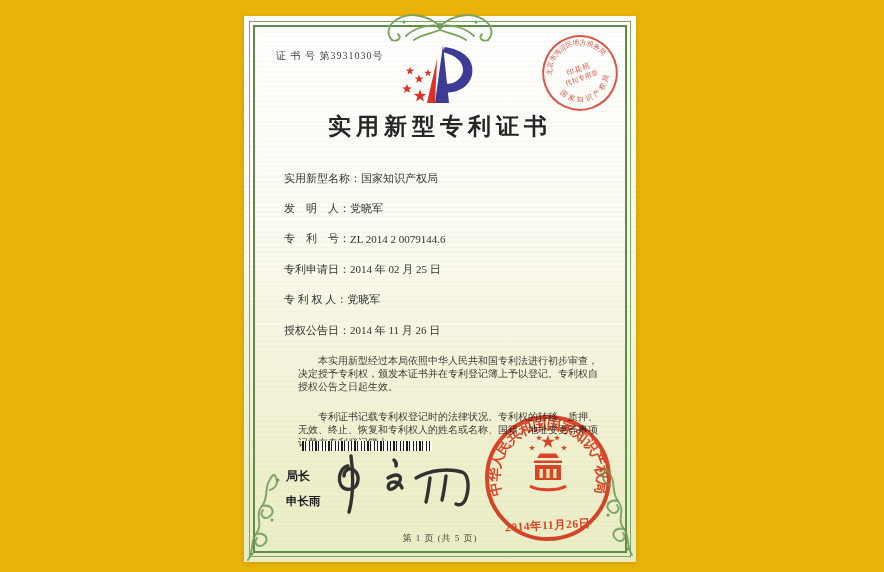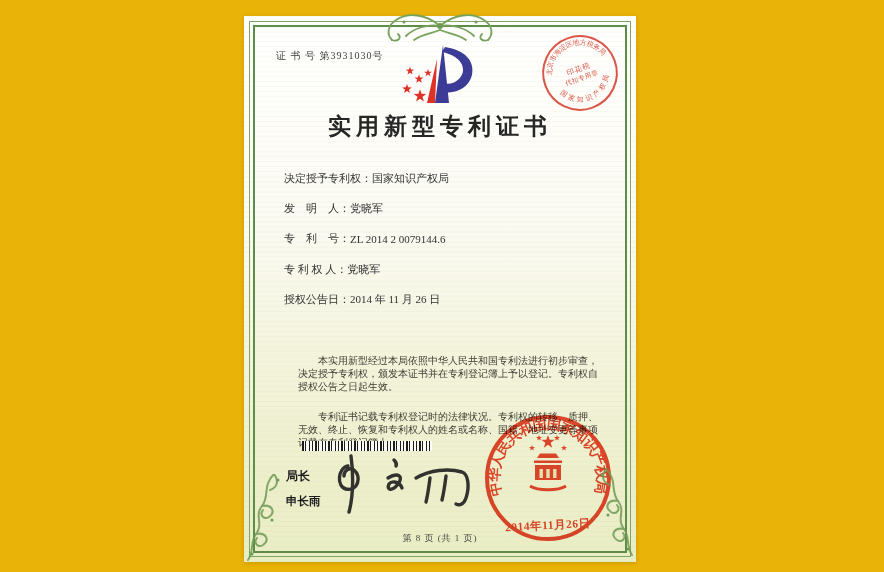--- a/index.html
+++ b/index.html
@@ -118,30 +118,34 @@
         <textPath href="#taxBot" textLength="70">国家知识产权局</textPath>
       </text>
       <text class="seal-text" x="50" y="48" text-anchor="middle" font-size="8" letter-spacing="1" fill="#d84030">印花税</text>
       <text class="seal-text" x="50" y="58" text-anchor="middle" font-size="7" letter-spacing="0.5" fill="#d84030">代扣专用章</text>
     </svg>
 
     <div class="title">实用新型专利证书</div>
 
     <div class="fields">
       <div class="field-row">
-        <span class="f-label">决定授予专利权：</span>
+        <span class="f-label">实用新型名称：</span>
           <span class="f-value">国家知识产权局</span>
       </div>
       <div class="field-row">
         <span class="f-label">发　明　人：</span>
           <span class="f-value">党晓军</span>
       </div>
       <div class="field-row">
         <span class="f-label">专　利　号：</span>
           <span class="f-value">ZL 2014 2 0079144.6</span>
+      </div>
+      <div class="field-row">
+        <span class="f-label">专利申请日：</span>
+          <span class="f-value">2014 年 02 月 25 日</span>
       </div>
       <div class="field-row">
         <span class="f-label">专 利 权 人：</span>
           <span class="f-value">党晓军</span>
       </div>
       <div class="field-row">
         <span class="f-label">授权公告日：</span>
           <span class="f-value">2014 年 11 月 26 日</span>
       </div>
     </div>
@@ -186,15 +190,15 @@
         <path d="M56,55 L84,55 L84,52.5 L56,52.5 Z"></path>
         <path d="M57,57 L83,57 L83,72 L57,72 Z"></path>
         <rect x="61.5" y="61" width="3.4" height="9" fill="#f4f2de"></rect>
         <rect x="68.3" y="61" width="3.4" height="9" fill="#f4f2de"></rect>
         <rect x="75.1" y="61" width="3.4" height="9" fill="#f4f2de"></rect>
         <path d="M52,78 C60,83 80,83 88,78" fill="none" stroke="#e8391f" stroke-width="3"></path>
       </g>
       <text class="seal-text" x="70" y="121" text-anchor="middle" font-size="11.5" letter-spacing="0.5" fill="#e8391f" font-weight="bold" transform="rotate(-3 70 121)">2014年11月26日</text>
     </svg>
 
-    <div class="footer">第 8 页 (共 1 页)</div>
+    <div class="footer">第 1 页 (共 5 页)</div>
   </div>
 </div>
 
 </body></html>

